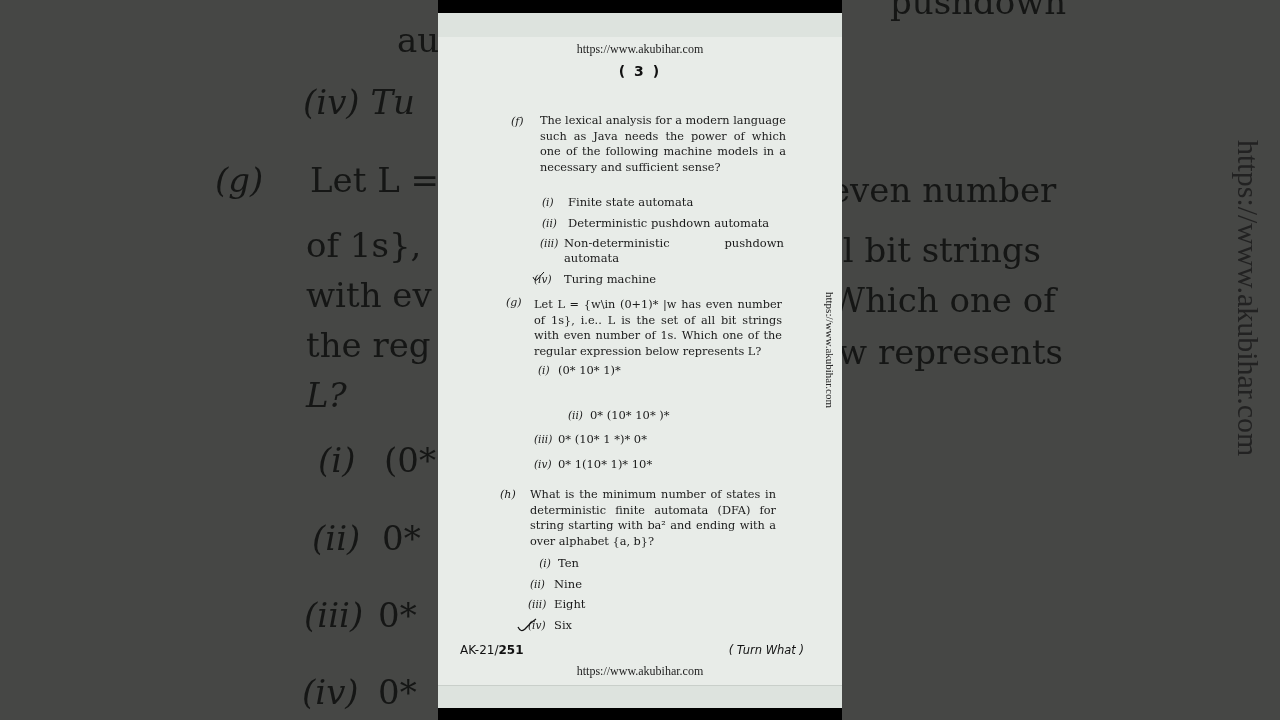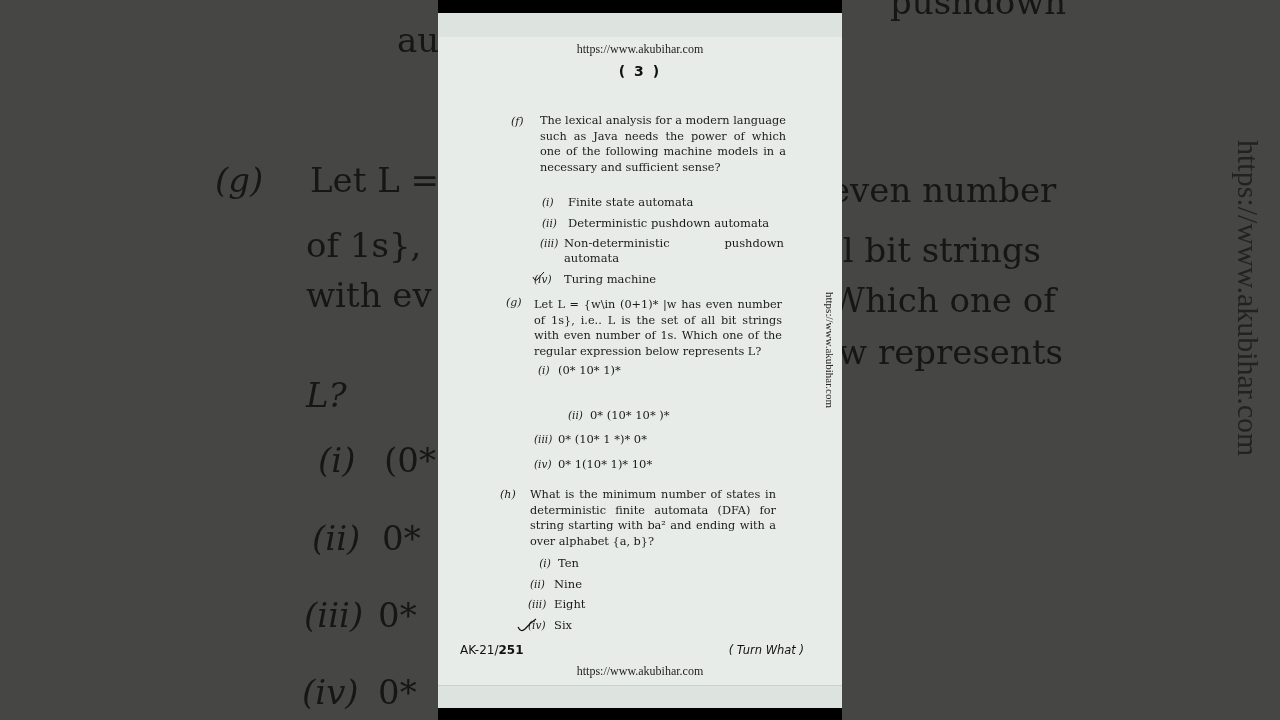--- a/index.html
+++ b/index.html
@@ -33,24 +33,26 @@
   .footer-code { position:absolute; left:22px; top:606px; font-family:"DejaVu Sans", sans-serif; font-size:12px; color:#111; }
   .footer-code b { font-weight:bold; }
   .turn { position:absolute; right:38px; top:606px; font-family:"DejaVu Sans", sans-serif; font-style:italic; font-size:11.5px; color:#111; }
   .tick { position:absolute; left:78px; top:578px; width:22px; height:18px; }
 </style>
 </head>
 <body>
 
 <div class="bg">
   <div class="t" style="left:397px; top:20px;">au</div>
+  <div class="t it" style="left:303px; top:82px;">(iv) Tu</div>
   <div class="t it" style="left:215px; top:160px;">(g)</div>
   <div class="t" style="left:310px; top:160px;">Let L =</div>
   <div class="t" style="left:306px; top:225px;">of 1s},</div>
   <div class="t" style="left:306px; top:275px;">with ev</div>
+  <div class="t" style="left:306px; top:325px;">the reg</div>
   <div class="t it" style="left:306px; top:375px;">L?</div>
   <div class="t it" style="left:318px; top:440px;">(i)</div>
   <div class="t" style="left:384px; top:440px;">(0*</div>
   <div class="t it" style="left:312px; top:518px;">(ii)</div>
   <div class="t" style="left:382px; top:518px;">0*</div>
   <div class="t it" style="left:304px; top:595px;">(iii)</div>
   <div class="t" style="left:378px; top:595px;">0*</div>
   <div class="t it" style="left:302px; top:672px;">(iv)</div>
   <div class="t" style="left:378px; top:672px;">0*</div>
 

